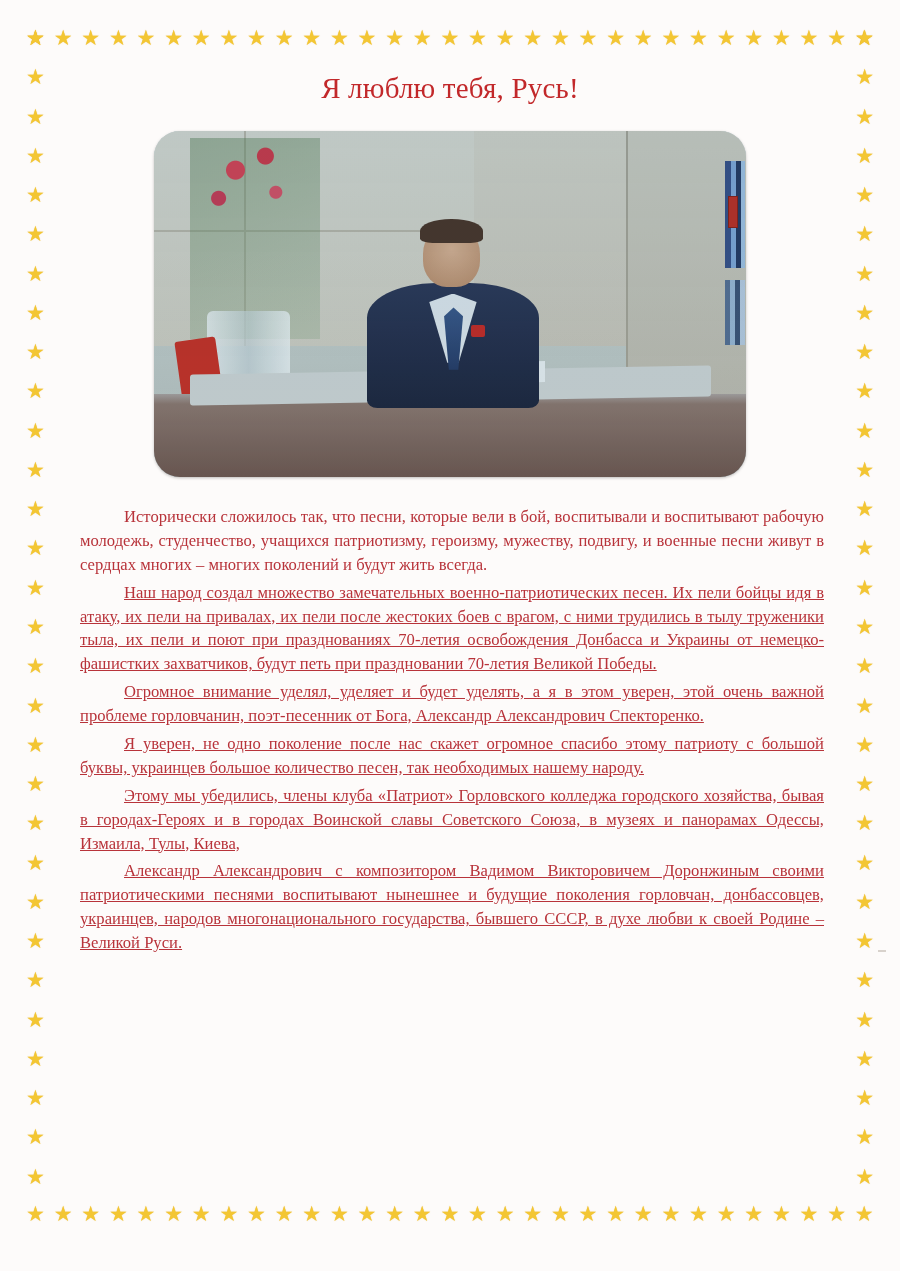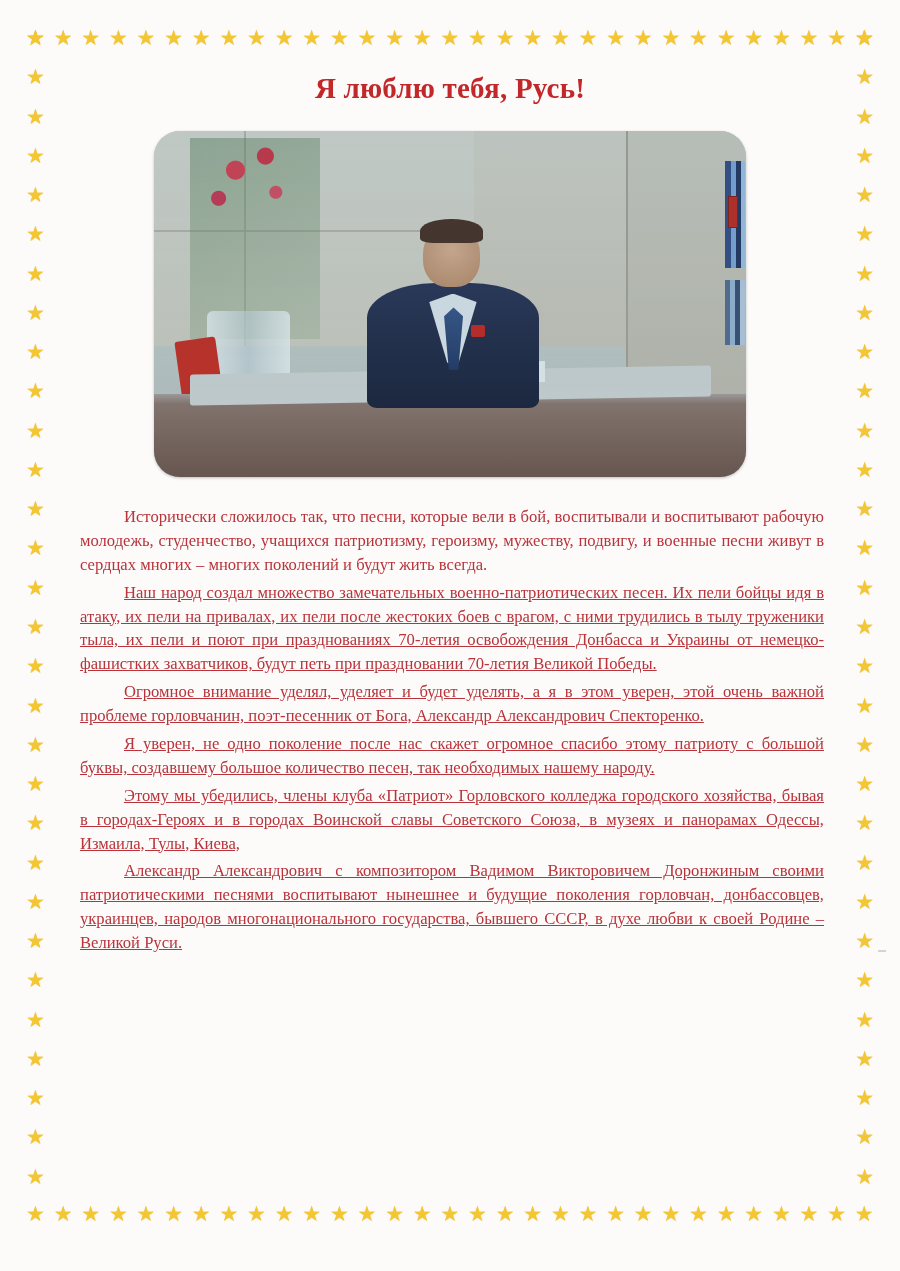--- a/index.html
+++ b/index.html
@@ -72,21 +72,21 @@
     left: 62px;
     width: 776px;
     height: 1130px;
   }
 
   .doc-title {
     margin: 0;
     padding: 12px 0 4px 0;
     text-align: center;
     font-family: "Liberation Serif", serif;
-    font-weight: bold;
+    font-weight: normal;
     font-size: 29px;
     color: #c2282a;
     letter-spacing: 0.2px;
   }
 
   .photo-wrap {
     margin: 22px auto 0 auto;
     width: 592px;
     height: 346px;
     border-radius: 26px;
@@ -479,21 +479,21 @@
         <div class="ph-man-head"></div>
         <div class="ph-man-hair"></div>
         <div class="photo-tint"></div>
       </div>
     </div>
 
     <div class="body-text">
       <p>Исторически сложилось так, что песни, которые вели в бой, воспитывали и воспитывают рабочую молодежь, студенчество, учащихся патриотизму, героизму, мужеству, подвигу, и военные песни живут в сердцах многих – многих поколений и будут жить всегда.</p>
       <p>Наш народ создал множество замечательных военно-патриотических песен. Их пели бойцы идя в атаку, их пели на привалах, их пели после жестоких боев с врагом, с ними трудились в тылу труженики тыла, их пели и поют при празднованиях 70-летия освобождения Донбасса и Украины от немецко-фашистких захватчиков, будут петь при праздновании 70-летия Великой Победы.</p>
       <p>Огромное внимание уделял, уделяет и будет уделять, а я в этом уверен, этой очень важной проблеме горловчанин, поэт-песенник от Бога, Александр Александрович Спекторенко.</p>
-      <p>Я уверен, не одно поколение после нас скажет огромное спасибо этому патриоту с большой буквы, создавшему большое количество песен, так необходимых нашему народу.</p>
+      <p>Я уверен, не одно поколение после нас скажет огромное спасибо этому патриоту с большой буквы, украинцев большое количество песен, так необходимых нашему народу.</p>
       <p>Этому мы убедились, члены клуба «Патриот» Горловского колледжа городского хозяйства, бывая в городах-Героях и в городах Воинской славы Советского Союза, в музеях и панорамах Одессы, Измаила, Тулы, Киева,</p>
       <p>Александр Александрович с композитором Вадимом Викторовичем Доронжиным своими патриотическими песнями воспитывают нынешнее и будущие поколения горловчан, донбассовцев, украинцев, народов многонационального государства, бывшего СССР, в духе любви к своей Родине – Великой Руси.</p>
     </div>
 
   </div>
 
   <div class="edge-mark"></div>
 </div>
 
 </body></html>

